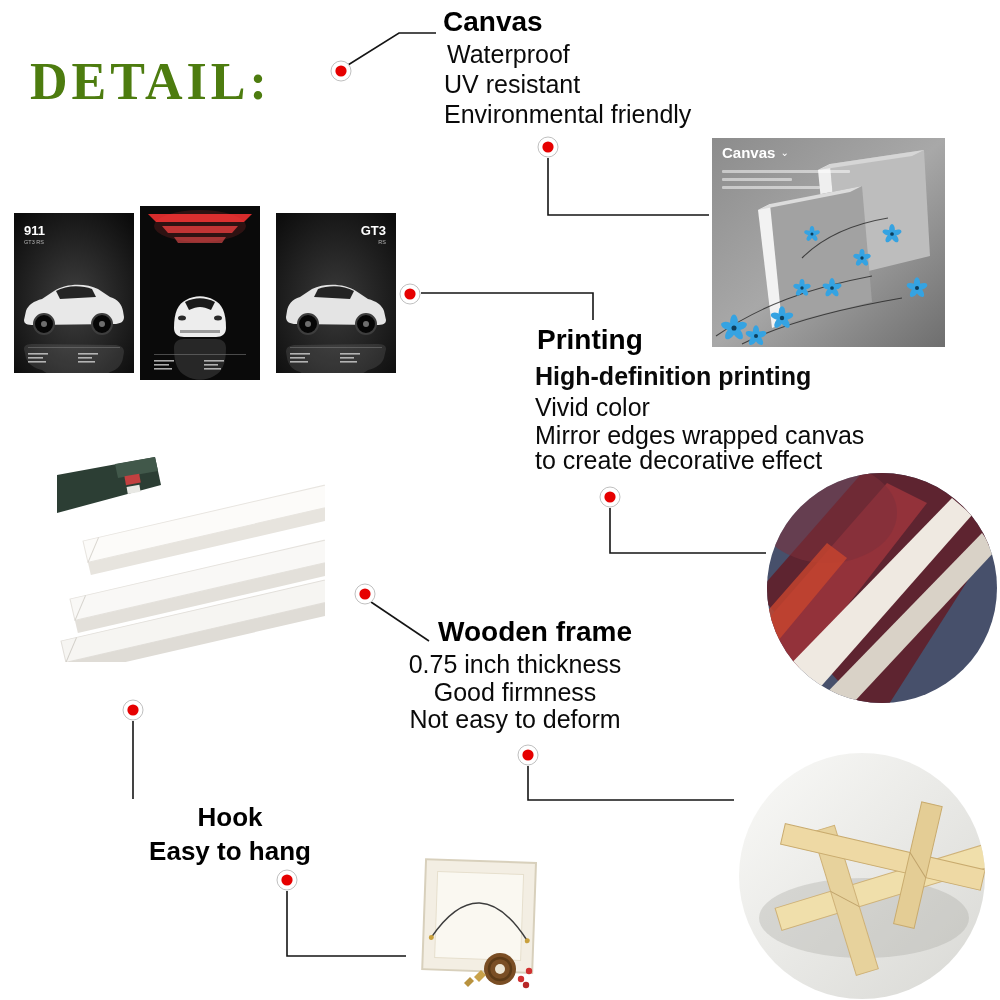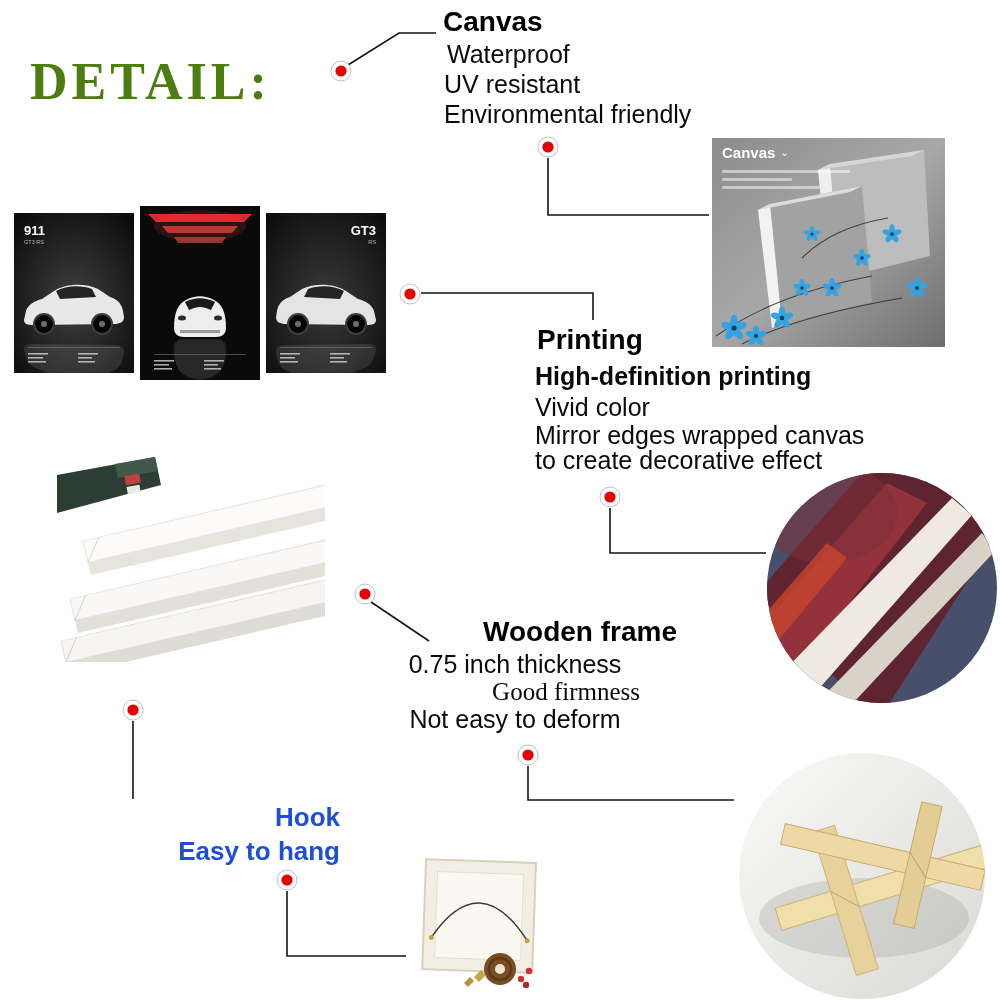--- a/index.html
+++ b/index.html
@@ -8,21 +8,21 @@
     position:relative; background:#ffffff; overflow:hidden;
     font-family:"Liberation Sans", sans-serif; color:#0a0a0a;
   }
   .abs { position:absolute; }
   .title {
     font-family:"Liberation Serif", serif; font-weight:bold;
     font-size:52px; letter-spacing:4px; color:#4d7c0f;
   }
   .heading { font-weight:bold; font-size:28px; color:#000; }
   .line { font-size:25px; color:#0a0a0a; }
-  .hook-text { font-size:26px; font-weight:600; color:#1d4ed8; text-align:right; }
+  .hook-text { font-size:26px; font-weight:600; color:#000000; text-align:center; }
   .photo { overflow:hidden; }
   .cap { height:3px; background:rgba(255,255,255,0.5); border-radius:1px; }
   svg { display:block; }
 </style>
 </head>
 <body>
 
 <div class="abs photo" style="left:712px; top:138px; width:233px; height:209px;">
   <svg width="233" height="209" viewBox="0 0 233 209">
     <defs>
@@ -135,21 +135,21 @@
       <rect x="14" y="154" width="20" height="1.6"></rect>
       <rect x="14" y="158" width="15" height="1.6"></rect>
       <rect x="14" y="162" width="18" height="1.6"></rect>
       <rect x="64" y="154" width="20" height="1.6"></rect>
       <rect x="64" y="158" width="14" height="1.6"></rect>
       <rect x="64" y="162" width="17" height="1.6"></rect>
     </g>
   </svg>
 </div>
 
-<div class="abs photo" style="left:266px; top:213px; width:136px; height:160px;">
+<div class="abs photo" style="left:276px; top:213px; width:136px; height:160px;">
   <svg width="120" height="160" viewBox="0 0 120 160">
     <defs>
       <radialGradient id="pg3" cx="0.5" cy="0.55" r="0.7">
         <stop offset="0" stop-color="#3a3a3a"></stop>
           <stop offset="1" stop-color="#0d0d0d"></stop>
       </radialGradient>
     </defs>
     <rect width="120" height="160" fill="url(#pg3)"></rect>
     <g transform="translate(120,0) scale(-1,1)">
       <path d="M10,107 L12,98 C14,92 20,88 28,86 L40,78 C52,70 72,70 84,76 L96,84 C104,86 108,92 109,98 L110,104 C110,109 106,111 100,111 L20,112 C13,112 10,111 10,107 Z" fill="#e4e4e4"></path>
@@ -313,19 +313,19 @@
 <div class="abs line" style="left:447px; top:40px;">Waterproof</div>
 <div class="abs line" style="left:444px; top:70px;">UV resistant</div>
 <div class="abs line" style="left:444px; top:100px;">Environmental friendly</div>
 
 <div class="abs heading" style="left:537px; top:324px;">Printing</div>
 <div class="abs line" style="left:535px; top:362px;font-weight:bold;">High-definition printing</div>
 <div class="abs line" style="left:535px; top:393px;">Vivid color</div>
 <div class="abs line" style="left:535px; top:421px;">Mirror edges wrapped canvas</div>
 <div class="abs line" style="left:535px; top:446px;">to create decorative effect</div>
 
-<div class="abs heading" style="left:438px; top:616px;margin-left:45px;">Wooden frame</div>
+<div class="abs heading" style="left:438px; top:616px;">Wooden frame</div>
 <div class="abs line" style="left:390px; top:650px; width:250px; text-align:center;">0.75 inch thickness</div>
-<div class="abs line" style="left:390px; top:678px; width:250px; text-align:right;font-family:Liberation Serif, serif;">Good firmness</div>
+<div class="abs line" style="left:390px; top:678px; width:250px; text-align:center;">Good firmness</div>
 <div class="abs line" style="left:390px; top:705px; width:250px; text-align:center;">Not easy to deform</div>
 
 <div class="abs hook-text" style="left:120px; top:802px; width:220px;">Hook</div>
 <div class="abs hook-text" style="left:120px; top:836px; width:220px;">Easy to hang</div>
 
 </body></html>

